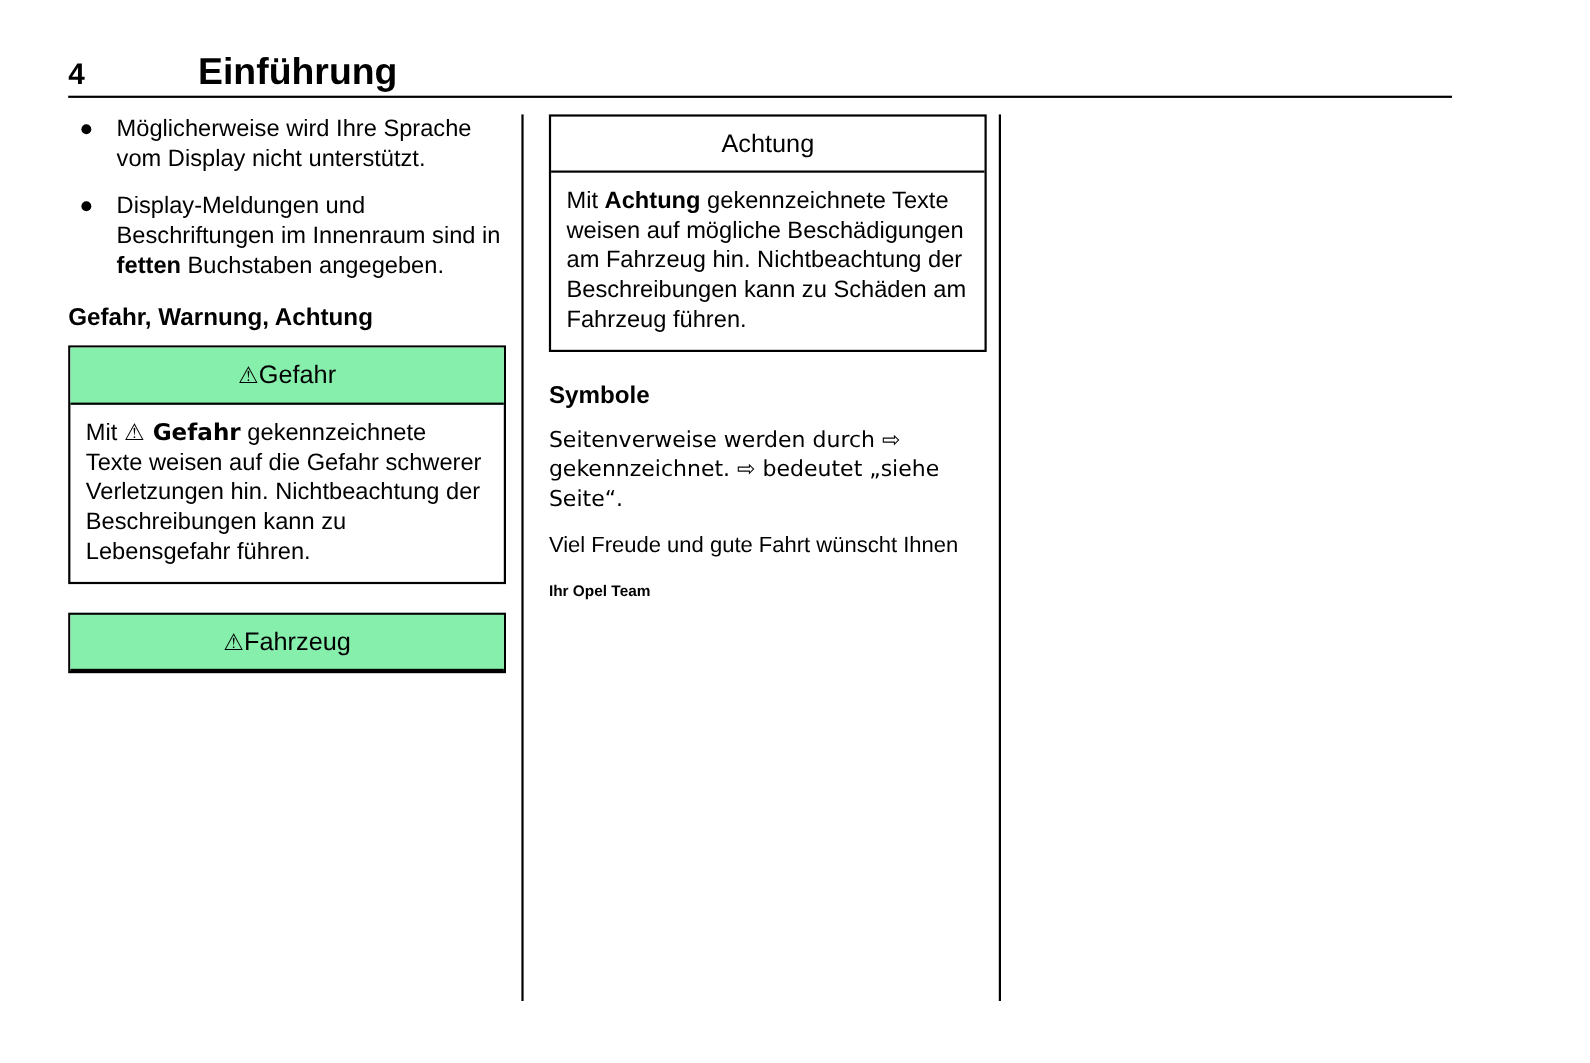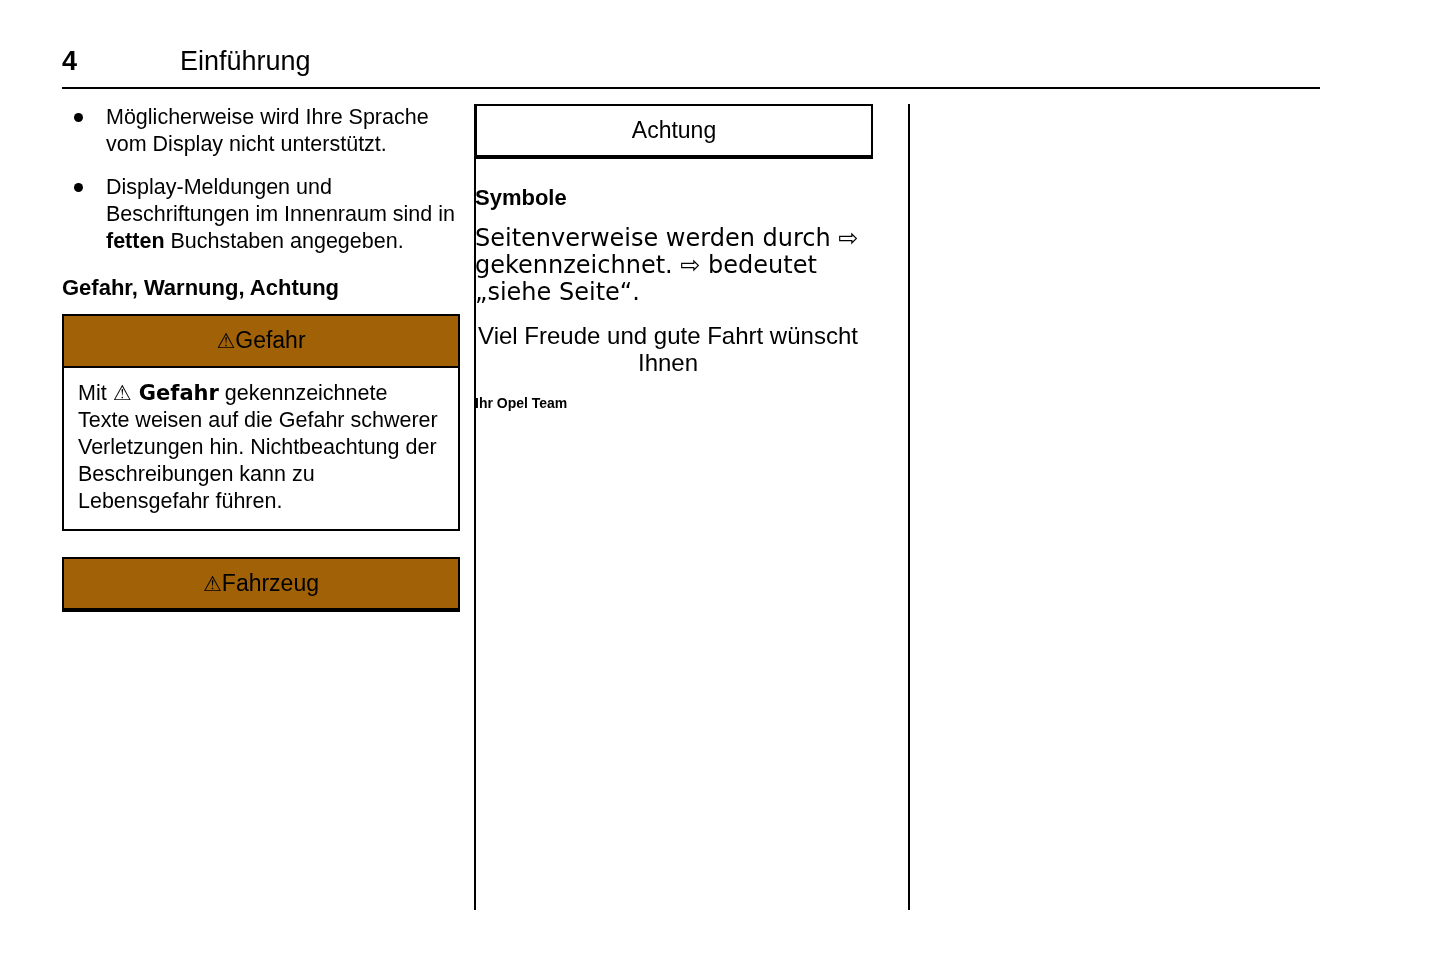--- a/index.html
+++ b/index.html
@@ -25,22 +25,22 @@
     display: flex;
     align-items: baseline;
   }
   .page-number {
     font-size: 27px;
     font-weight: bold;
     width: 118px;
     line-height: 1;
   }
   .page-title {
-    font-size: 27px;
-    font-weight: normal;
+    font-size: 34px;
+    font-weight: bold;
     line-height: 1;
   }
   .header-rule {
     position: absolute;
     left: 62px;
     top: 87px;
     width: 1258px;
     height: 2px;
     background: #000000;
   }
@@ -53,21 +53,21 @@
     width: 1270px;
     height: 808px;
   }
   .col {
     position: absolute;
     top: 0;
     width: 398px;
     height: 806px;
   }
   .col-1 { left: 0px; }
-  .col-2 { left: 413px; }
+  .col-2 { left: 437px; }
   .col-3 { left: 872px; }
 
   .col-divider {
     position: absolute;
     top: 0;
     width: 2px;
     height: 806px;
     background: #000000;
   }
   .div-1 { left: 412px; }
@@ -116,40 +116,40 @@
   }
   .notice-title {
     border-bottom: 2px solid #000000;
     text-align: center;
     font-size: 23px;
     padding: 12px 8px 12px 8px;
     line-height: 1.1;
     font-weight: normal;
   }
   .notice-title.shaded {
-    background: #a16207;
+    background: #86efac;
   }
   .notice-body {
     font-size: 21.5px;
     line-height: 27px;
     padding: 12px 14px 14px 14px;
   }
   .warn-glyph {
     font-family: "DejaVu Sans", sans-serif;
     font-size: 21px;
   }
   .bold { font-weight: bold; }
 
   
   p.para {
-    font-size: 24px;
+    font-size: 20px;
     line-height: 27px;
     margin: 0 12px 16px 0;
   }
-  p.para.last { margin-bottom: 0; text-align: center; }
+  p.para.last { margin-bottom: 0; }
   .glyph {
     font-family: "DejaVu Sans", sans-serif;
   }
   .signature {
     font-weight: bold;
     font-size: 14px;
     line-height: 27px;
     margin: 14px 0 0 0;
   }
 </style>
@@ -196,20 +196,23 @@
         <span class="warn-glyph">⚠</span><span>Fahrzeug</span>
       </div>
     </div>
 
   </div>
 
   <div class="col col-2">
 
     <div class="notice">
       <div class="notice-title">Achtung</div>
+      <div class="notice-body">
+        <span>Mit </span><span class="bold">Achtung</span><span> gekennzeichnete Texte weisen auf mögliche Beschädigungen am Fahrzeug hin. Nichtbeachtung der Beschreibungen kann zu Schäden am Fahrzeug führen.</span>
+      </div>
     </div>
 
     <h2 class="section-heading sym">Symbole</h2>
 
     <p class="para glyph">Seitenverweise werden durch ⇨ gekennzeichnet. ⇨ bedeutet „siehe Seite“.</p>
     <p class="para last">Viel Freude und gute Fahrt wünscht Ihnen</p>
     <p class="signature">Ihr Opel Team</p>
 
   </div>
 

